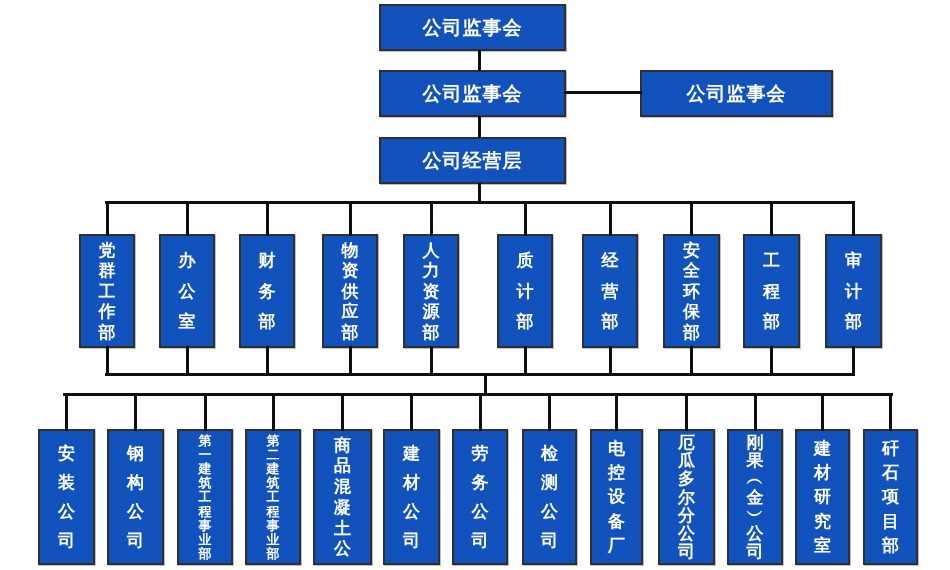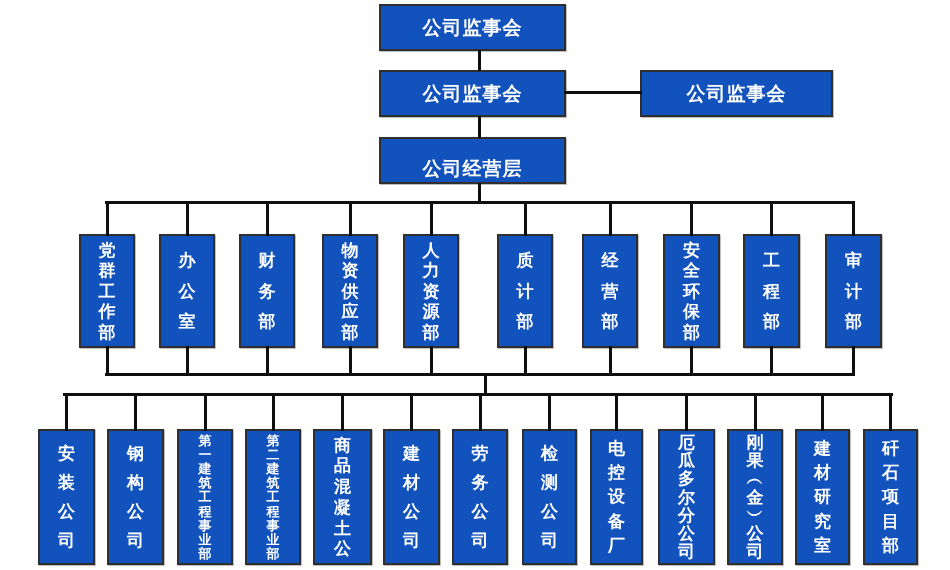--- a/index.html
+++ b/index.html
@@ -56,21 +56,21 @@
   </div>
 
   <div class="box hbox" style="left:379px; top:70px; width:187px; height:47px;">
     <span>公司监事会</span>
   </div>
 
   <div class="box hbox" style="left:640px; top:70px; width:193px; height:47px;">
     <span>公司监事会</span>
   </div>
 
-  <div class="box hbox" style="left:379px; top:137px; width:187px; height:47px;align-items:flex-end;">
+  <div class="box hbox" style="left:379px; top:137px; width:187px; height:47px;">
     <span>公司经营层</span>
   </div>
 
   <div class="conn" style="left:478px; top:50px;  width:3px;  height:21px;"></div>
   <div class="conn" style="left:478px; top:116px; width:3px;  height:22px;"></div>
   <div class="conn" style="left:564px; top:91px;  width:78px; height:3px;"></div>
   <div class="conn" style="left:478px; top:183px; width:3px;  height:20px;"></div>
   <div class="conn" style="left:105px; top:201px; width:750px; height:3px;"></div>
   <div class="conn" style="left:105px; top:373px; width:750px; height:3px;"></div>
   <div class="conn" style="left:484px; top:374px; width:3px;  height:22px;"></div>

